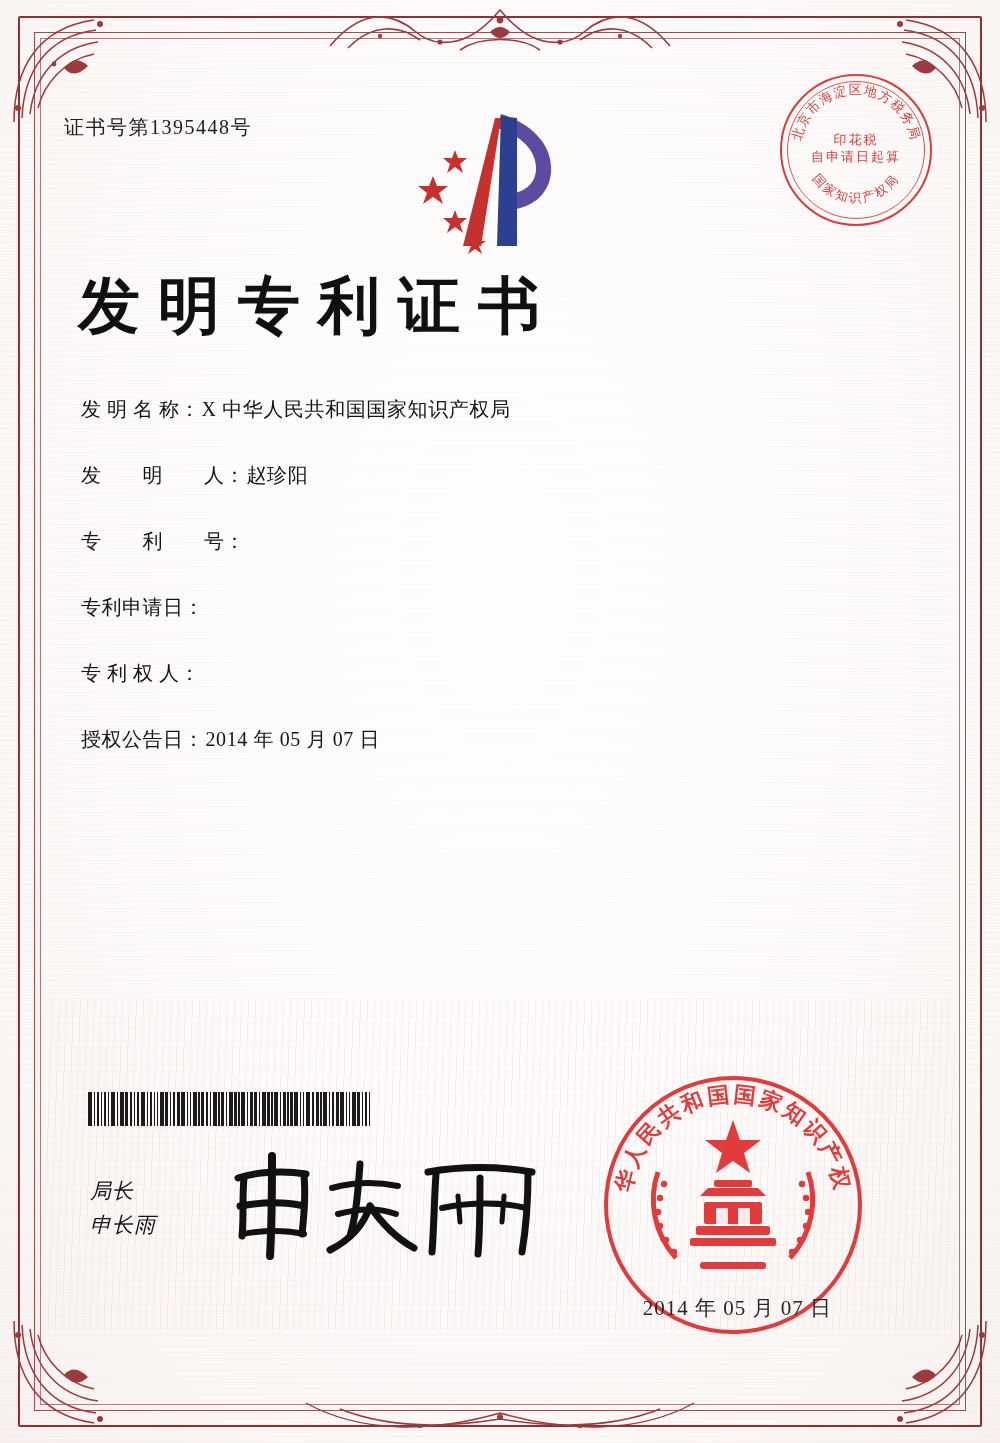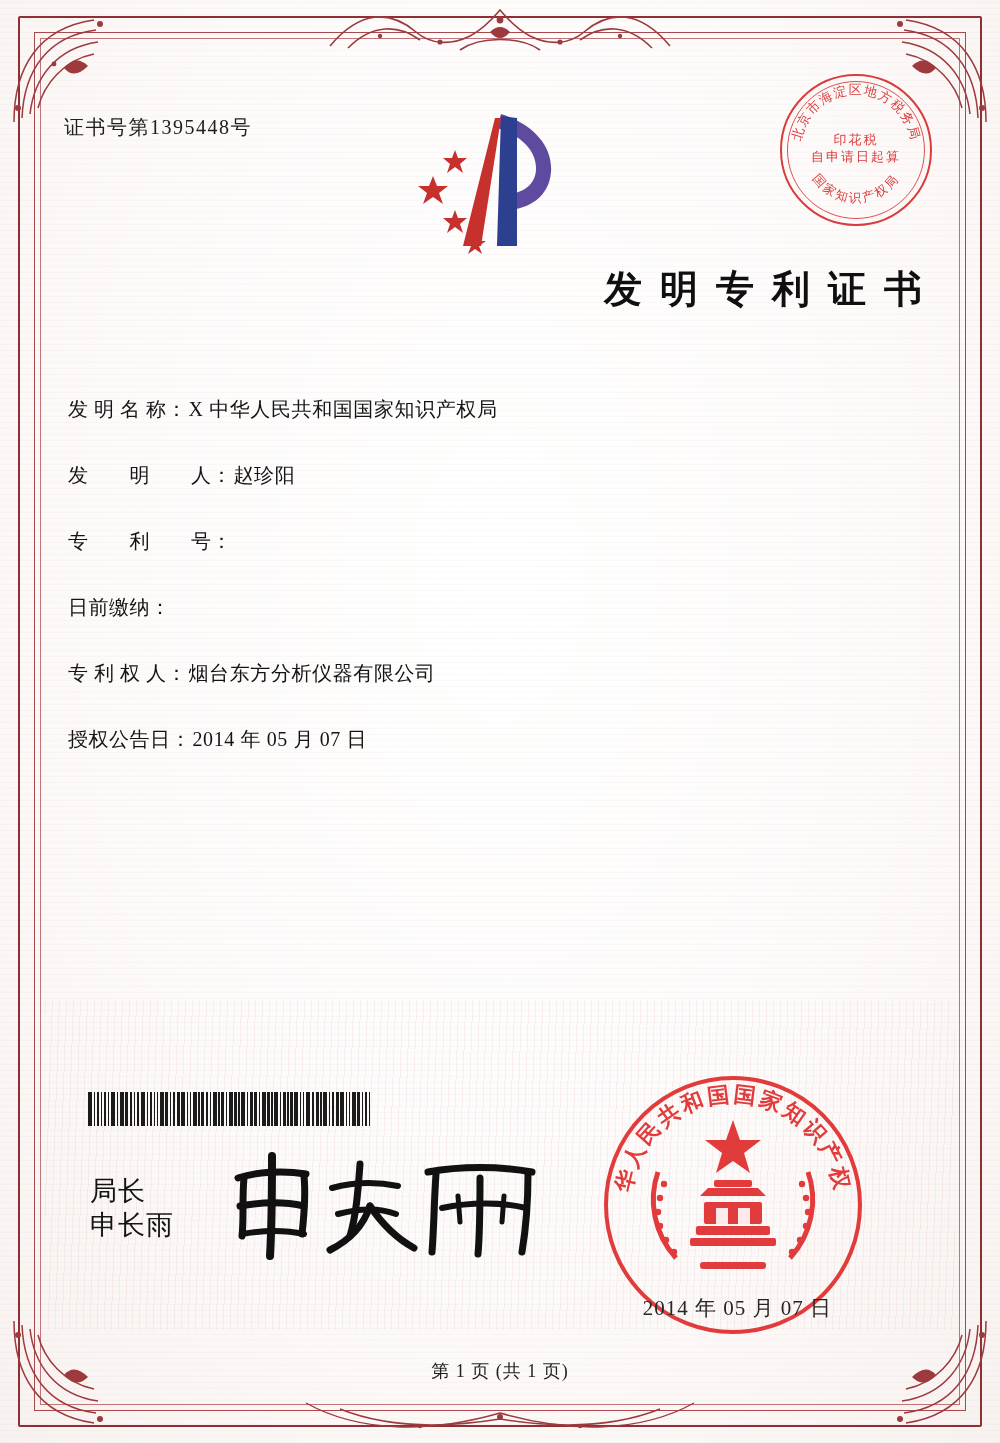--- a/index.html
+++ b/index.html
@@ -146,33 +146,33 @@
     line-height: 17px;
     letter-spacing: 2px;
     font-family: "Liberation Serif", "DejaVu Serif", serif;
   }
 
   
   .title {
     position: absolute;
     left: 0; right: 0;
     top: 208px;
-    text-align: right;
-    font-size: 38px;
+    text-align: left;
+    font-size: 62px;
     letter-spacing: 18px;
     font-weight: bold;
     color: #101010;
     text-indent: 18px;
     font-family: "Liberation Serif", "DejaVu Serif", serif;
   }
 
   
   .fields {
     position: absolute;
-    left: 8px;
+    left: 21px;
     right: 10px;
     top: 340px;
   }
   .field-row {
     display: flex;
     align-items: baseline;
     margin-bottom: 39px;
     font-size: 20px;
     color: #141414;
   }
@@ -221,24 +221,25 @@
     background: #1b1b1b;
     height: 100%;
     margin-right: 1.6px;
   }
 
   
   .sig-label {
     position: absolute;
     left: 30px;
     top: 1118px;
-    font-size: 27px;
+    font-size: 21px;
     line-height: 34px;
     letter-spacing: 1px;
     color: #141414;
+    font-style: italic;
   }
   .sig-hand {
     position: absolute;
     left: 160px;
     top: 1096px;
     width: 330px;
     height: 110px;
   }
 
   
@@ -460,28 +461,27 @@
         <span class="field-sep">：</span>
         <span class="field-value">赵珍阳</span>
       </div>
 
       <div class="field-row">
         <span class="field-label">专　　利　　号</span>
         <span class="field-sep">：</span>
       </div>
 
       <div class="field-row">
-        <span class="field-label">日前缴纳</span>
+        <span class="field-label">专利申请日</span>
         <span class="field-sep">：</span>
       </div>
 
       <div class="field-row">
         <span class="field-label">专 利 权 人</span>
         <span class="field-sep">：</span>
-        <span class="field-value">烟台东方分析仪器有限公司</span>
       </div>
 
       <div class="field-row">
         <span class="field-label">授权公告日</span>
         <span class="field-sep">：</span>
         <span class="field-value">2014 年 05 月 07 日</span>
       </div>
     </div>
 
     <div class="paras">
@@ -631,15 +631,14 @@
           <rect x="96" y="186" width="66" height="7" rx="3"></rect>
         </g>
         <text font-size="22" fill="#e23b3b" letter-spacing="3" font-family="Liberation Serif, DejaVu Serif, serif" font-weight="bold">
           <textPath href="#natArc" startOffset="50%" text-anchor="middle">中华人民共和国国家知识产权局</textPath>
         </text>
       </svg>
     </div>
 
     <div class="seal-date">2014 年 05 月 07 日</div>
 
-    <div class="footer">第 1 页 (共 1 页)</div>
   </div>
 </div>
 
 </body></html>

